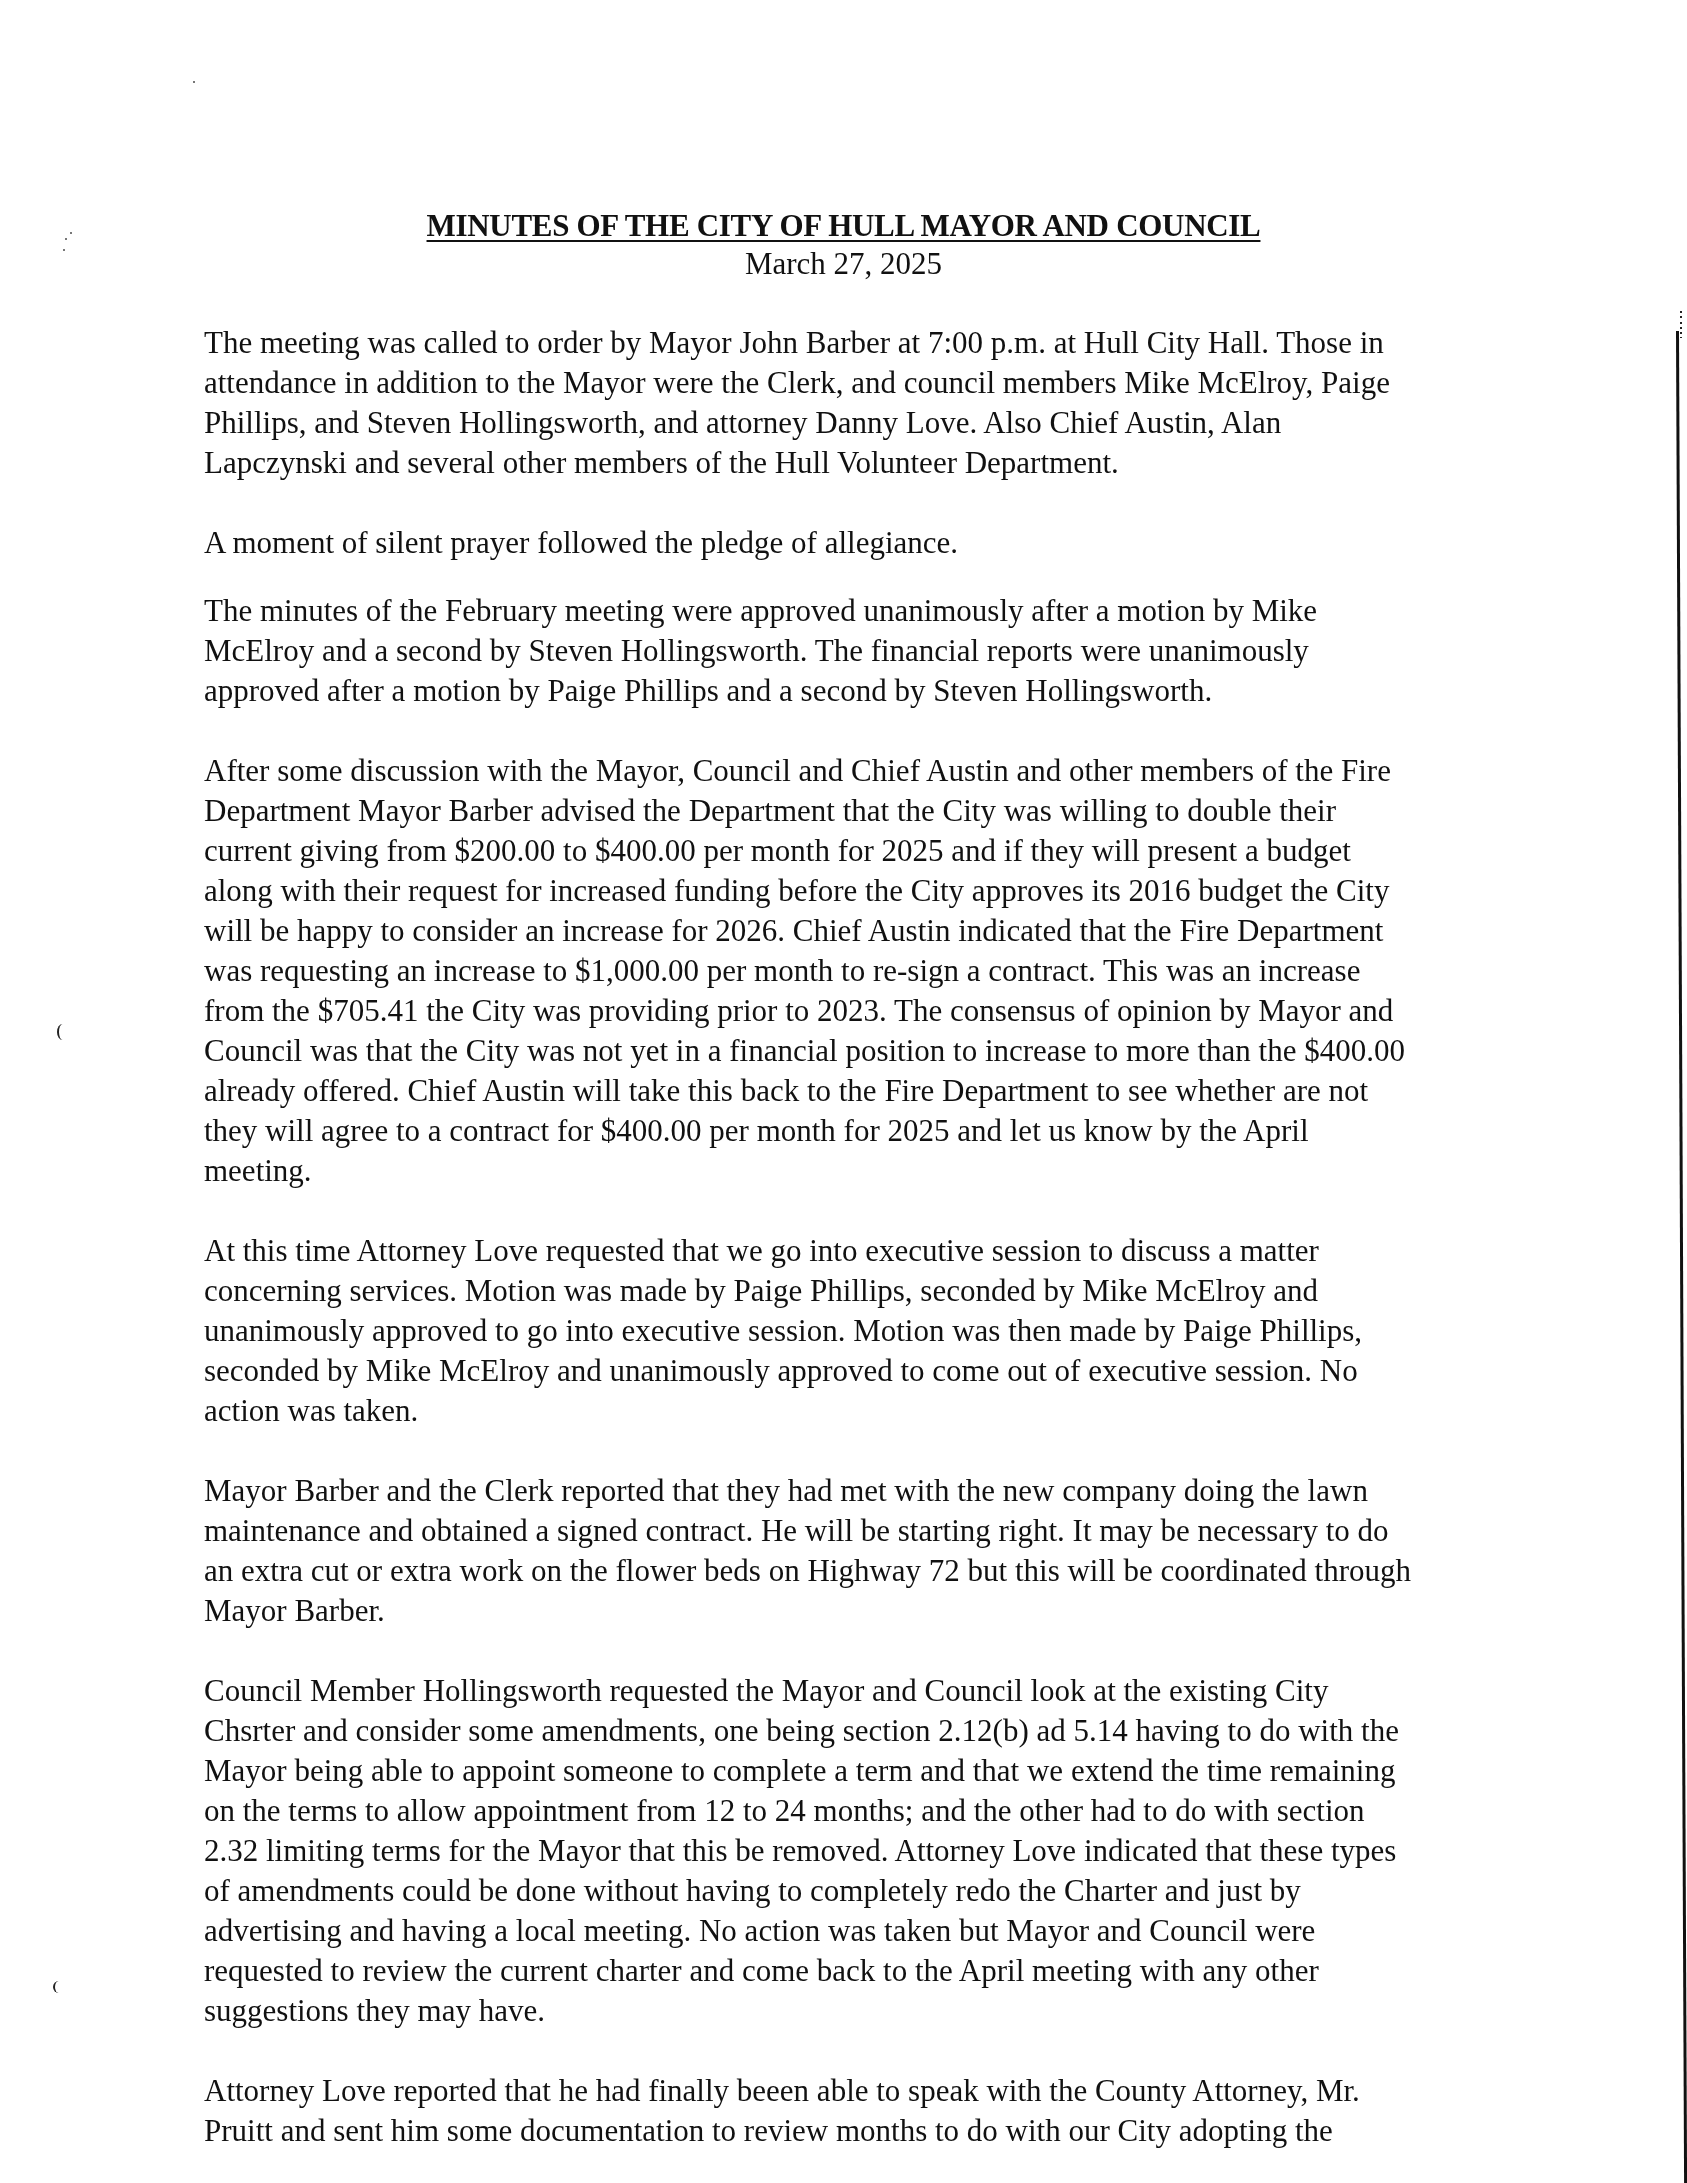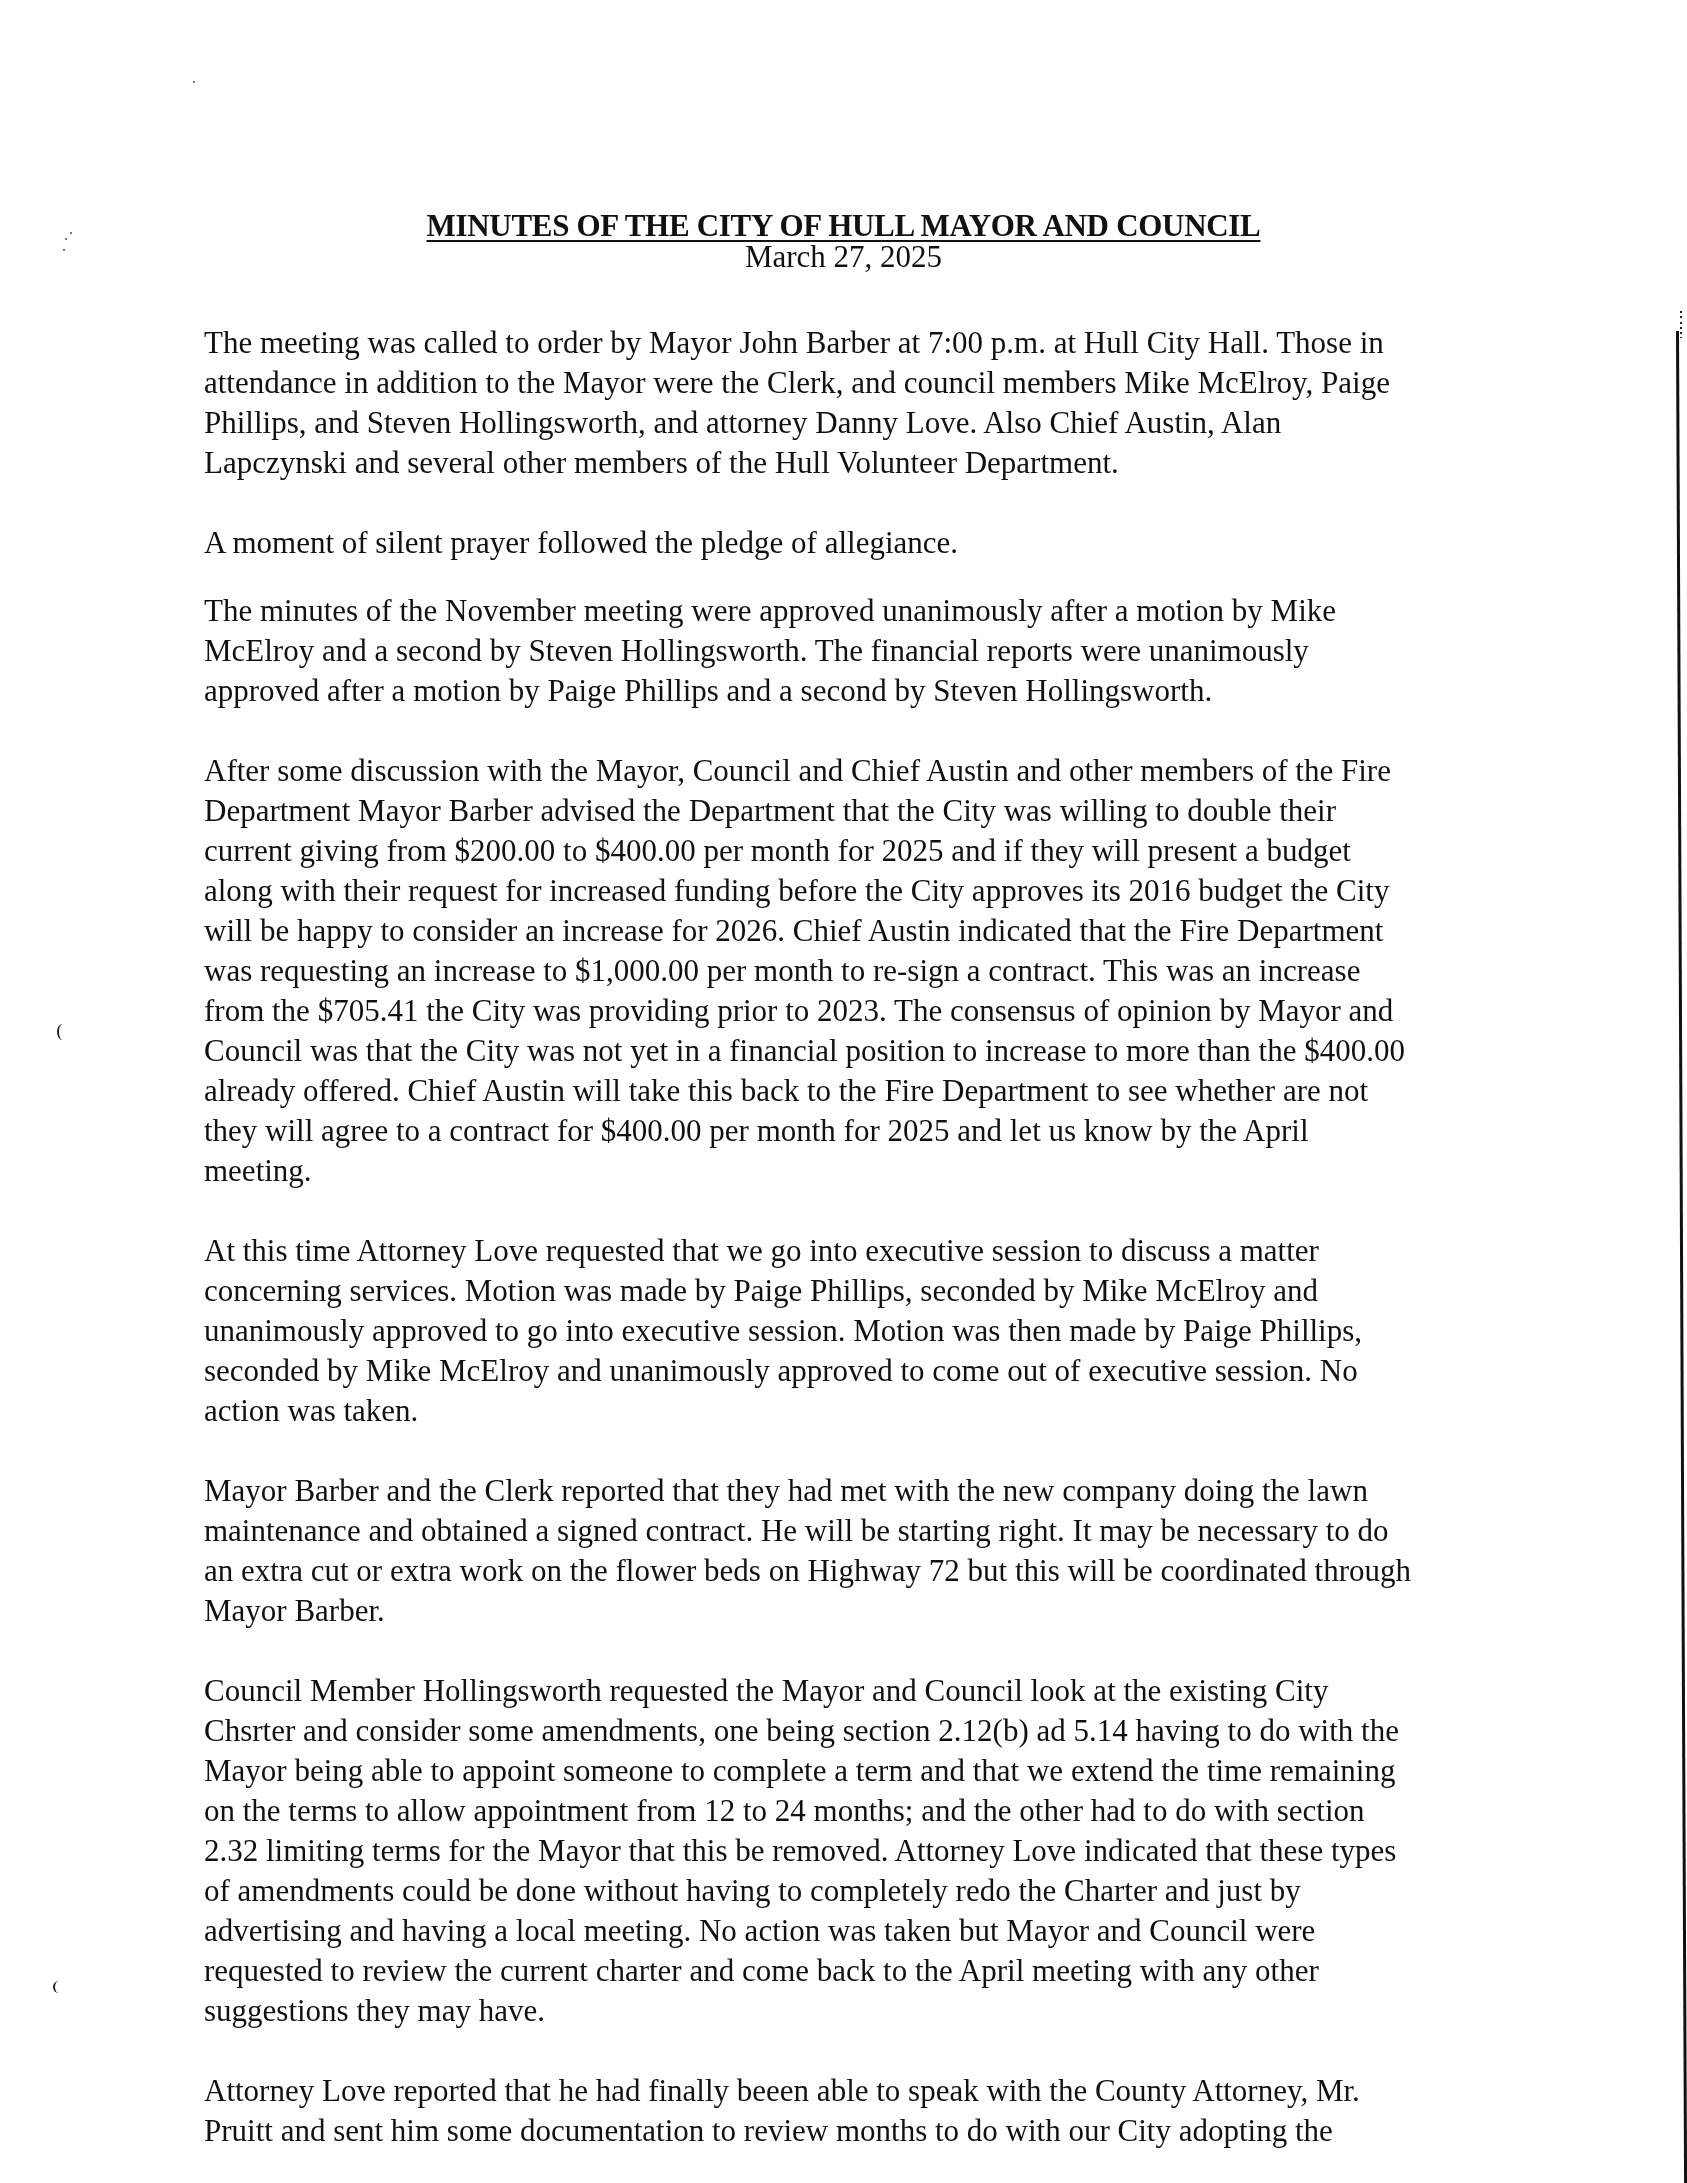--- a/index.html
+++ b/index.html
@@ -33,21 +33,21 @@
       letter-spacing: -0.3px;
       line-height: 40px;
     }
     .title span {
       text-decoration: underline;
       text-decoration-thickness: 2px;
       text-underline-offset: 4px;
     }
     .date {
       position: absolute;
-      top: 237px;
+      top: 244px;
       left: 0;
       width: 1687px;
       text-align: center;
       font-size: 31px;
       line-height: 40px;
     }
     .body-text {
       position: absolute;
       top: 323px;
       left: 204px;
@@ -109,21 +109,21 @@
   </div>
 
   <div class="date">March 27, 2025</div>
 
   <div class="body-text">
     <p class="para">The meeting was called to order by Mayor John Barber at 7:00 p.m. at Hull City Hall. Those in
 attendance in addition to the Mayor were the Clerk, and council members Mike McElroy, Paige
 Phillips, and Steven Hollingsworth, and attorney Danny Love.  Also Chief Austin, Alan
 Lapczynski and several other  members of the Hull Volunteer Department.</p>
     <p class="para p-prayer">A moment of silent prayer followed the pledge of allegiance.</p>
-    <p class="para">The minutes of the November meeting were approved unanimously after a motion by Mike
+    <p class="para">The minutes of the February meeting were approved unanimously after a motion by Mike
 McElroy and a second by Steven Hollingsworth.   The financial reports were unanimously
 approved after a motion by Paige Phillips and a second by Steven Hollingsworth.</p>
     <p class="para">After some discussion with the Mayor, Council and Chief Austin and other members of the Fire
 Department Mayor Barber advised the Department that the City was willing to double their
 current giving from $200.00 to $400.00 per month for 2025 and if they will present a budget
 along with their request for increased funding before the City approves its 2016 budget the City
 will be happy to consider an increase for 2026.  Chief Austin indicated that the Fire Department
 was requesting an increase to $1,000.00 per month to re-sign a contract.  This was an increase
 from the $705.41 the City was providing prior to 2023.  The consensus of opinion by Mayor and
 Council was that the City was not yet in a financial position to increase to more than the $400.00

